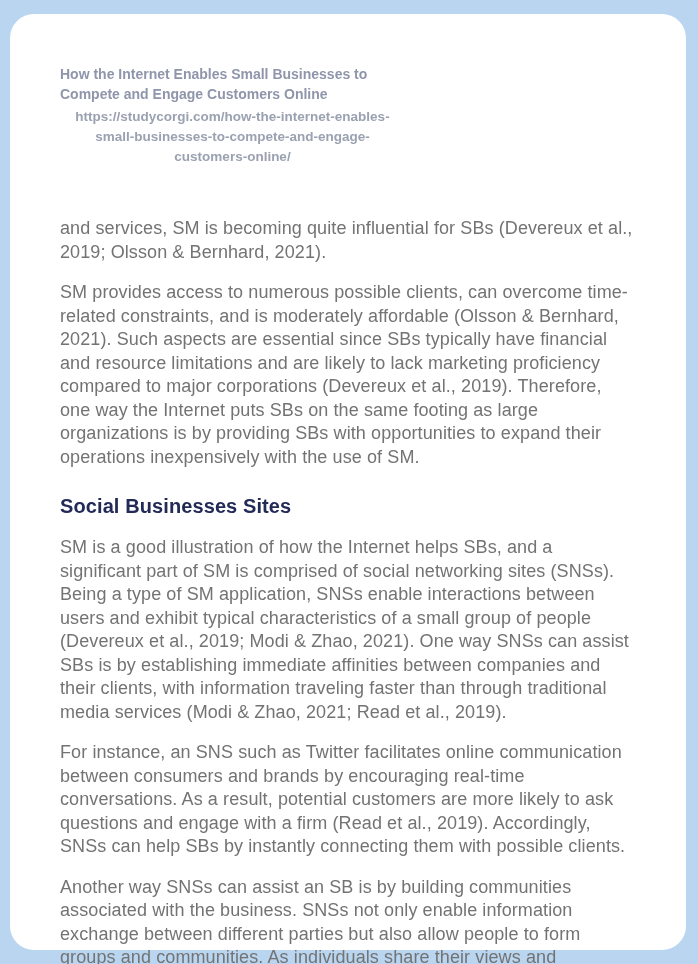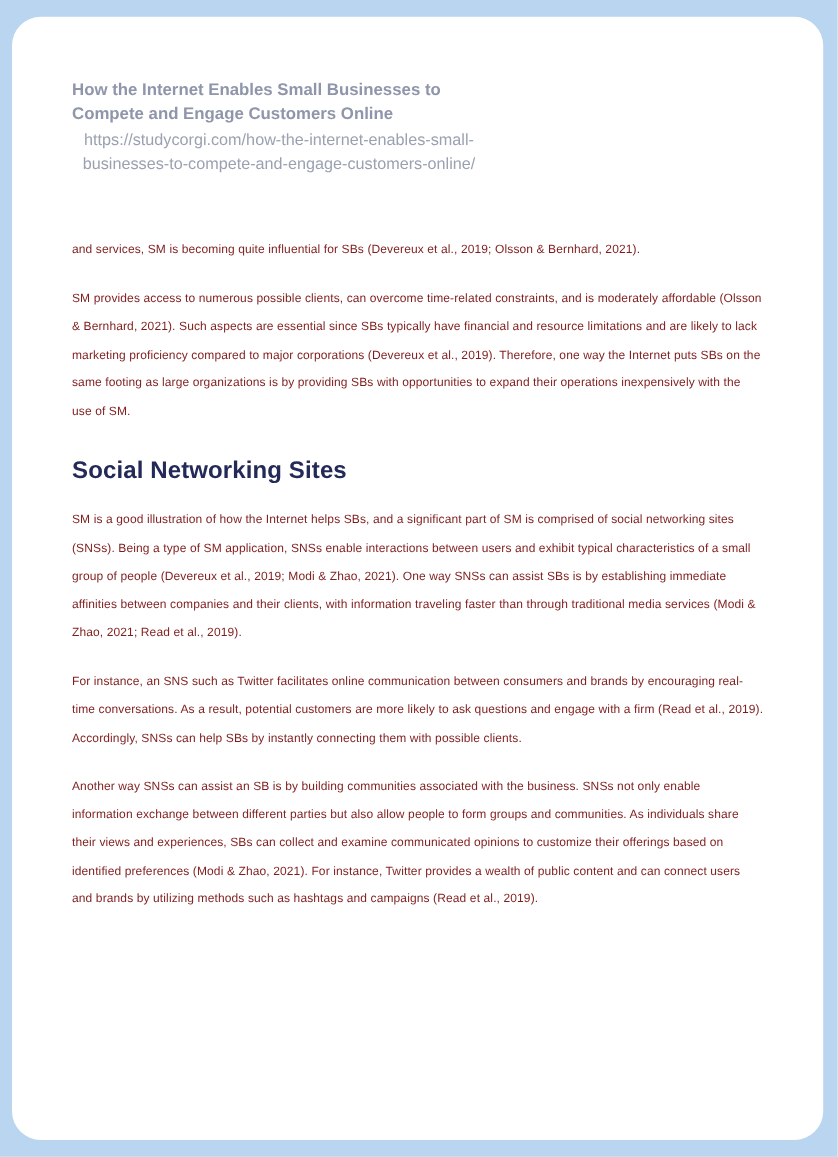--- a/index.html
+++ b/index.html
@@ -72,25 +72,26 @@
     color: #8f95aa;
     text-align: left;
   }
   .doc-url {
     font-size: 13.5px;
     line-height: 20px;
     color: #9aa1b1;
     text-align: center;
     margin-top: 3px;
     overflow-wrap: break-word;
+    font-weight: bold;
   }
   .content p {
-    font-size: 10px;
+    font-size: 18px;
     line-height: 23.5px;
-    color: #7f1d1d;
+    color: #737373;
     margin: 0 0 17px 0;
     letter-spacing: 0.1px;
   }
   .content h2 {
     font-size: 20px;
     line-height: 26px;
     font-weight: bold;
     color: #232a57;
     margin: 24px 0 17px 0;
     letter-spacing: 0.1px;
@@ -104,19 +105,19 @@
   <header class="header">
     <div class="doc-meta">
       <div class="doc-title">How the Internet Enables Small Businesses to Compete and Engage Customers Online</div>
       <div class="doc-url">https://studycorgi.com/how-the-internet-enables-small-businesses-to-compete-and-engage-customers-online/</div>
     </div>
   </header>
 
   <main class="content">
     <p>and services, SM is becoming quite influential for SBs (Devereux et al., 2019; Olsson &amp; Bernhard, 2021).</p>
     <p>SM provides access to numerous possible clients, can overcome time-related constraints, and is moderately affordable (Olsson &amp; Bernhard, 2021). Such aspects are essential since SBs typically have financial and resource limitations and are likely to lack marketing proficiency compared to major corporations (Devereux et al., 2019). Therefore, one way the Internet puts SBs on the same footing as large organizations is by providing SBs with opportunities to expand their operations inexpensively with the use of SM.</p>
-    <h2>Social Networking Sites</h2>
+    <h2>Social Businesses Sites</h2>
     <p>SM is a good illustration of how the Internet helps SBs, and a significant part of SM is comprised of social networking sites (SNSs). Being a type of SM application, SNSs enable interactions between users and exhibit typical characteristics of a small group of people (Devereux et al., 2019; Modi &amp; Zhao, 2021). One way SNSs can assist SBs is by establishing immediate affinities between companies and their clients, with information traveling faster than through traditional media services (Modi &amp; Zhao, 2021; Read et al., 2019).</p>
     <p>For instance, an SNS such as Twitter facilitates online communication between consumers and brands by encouraging real-time conversations. As a result, potential customers are more likely to ask questions and engage with a firm (Read et al., 2019). Accordingly, SNSs can help SBs by instantly connecting them with possible clients.</p>
     <p>Another way SNSs can assist an SB is by building communities associated with the business. SNSs not only enable information exchange between different parties but also allow people to form groups and communities. As individuals share their views and experiences, SBs can collect and examine communicated opinions to customize their offerings based on identified preferences (Modi &amp; Zhao, 2021). For instance, Twitter provides a wealth of public content and can connect users and brands by utilizing methods such as hashtags and campaigns (Read et al., 2019).</p>
   </main>
 
 </div>
 
 </body></html>

